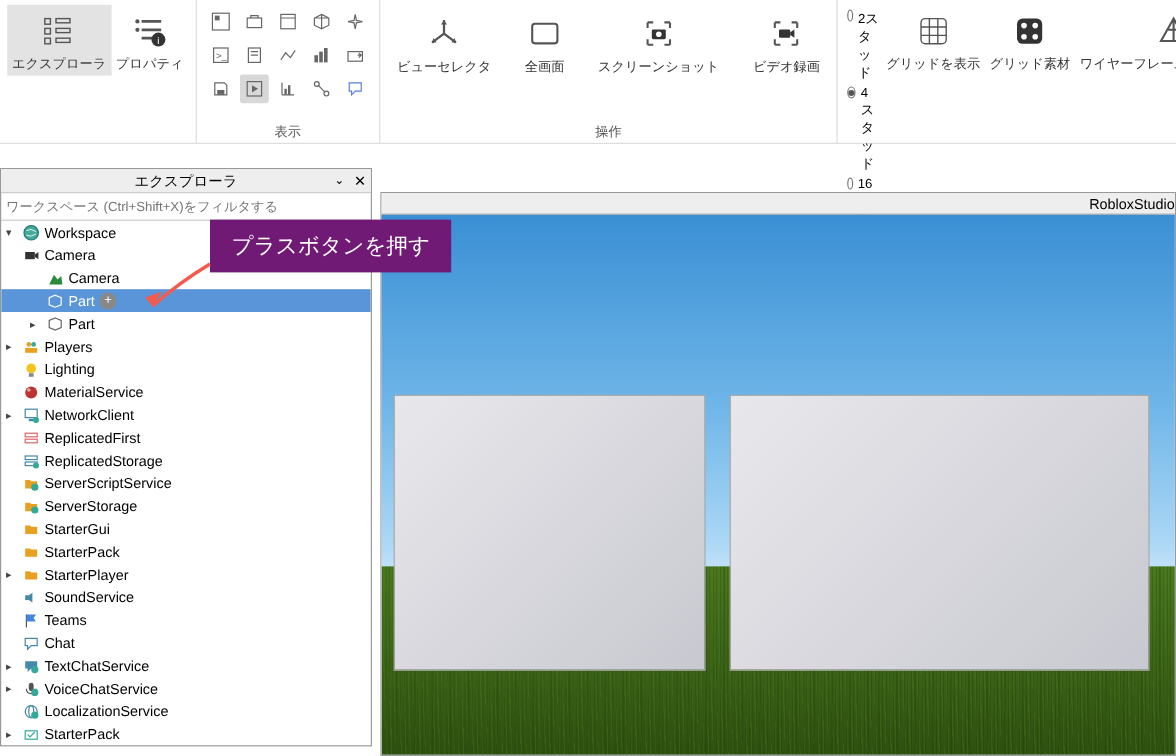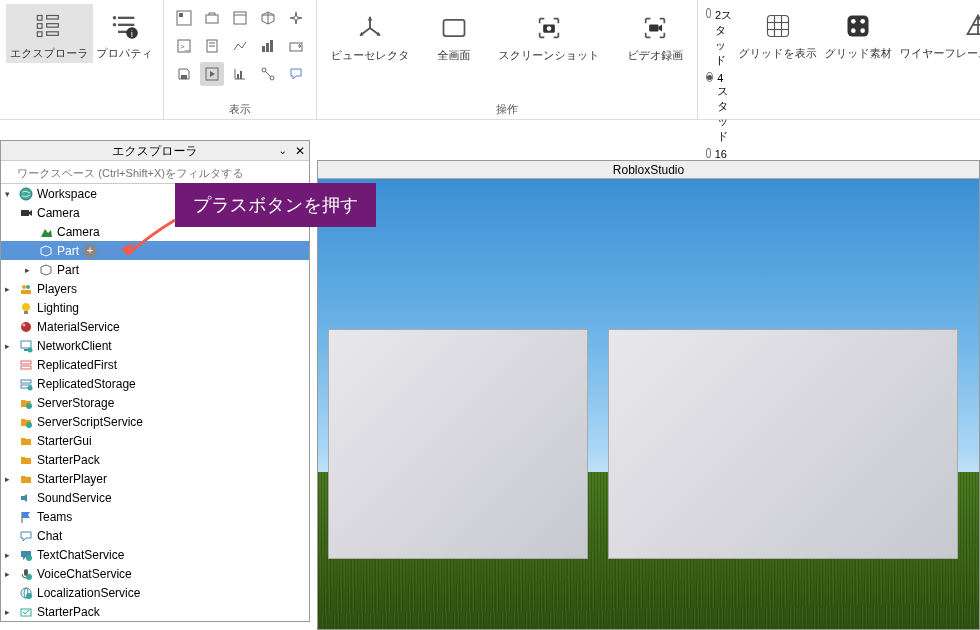--- a/index.html
+++ b/index.html
@@ -23,34 +23,34 @@
 .radio-col { display: flex; flex-direction: column; gap: 4px; padding: 4px 2px; font-size: 11px; }
 .radio-row { display: flex; gap: 4px; cursor: pointer; }
 .radio-circle { width: 10px; height: 10px; border: 1px solid #777; border-radius: 50%; display: inline-flex; align-items: center; justify-content: center; }
 .radio-circle.checked::after { content: ""; width: 5px; height: 5px; background: #555; border-radius: 50%; }
 
 
 .panel { position: absolute; left: 0; top: 140px; width: 310px; border: 1px solid #999; background: #fff; }
 .panel-title { background: #eee; border-bottom: 1px solid #ccc; font-size: 12px; text-align: center; position: relative; height: 20px; line-height: 20px; }
 .panel-title .close { position: absolute; right: 4px; top: 0; cursor: pointer; }
 .panel-title .pin { position: absolute; right: 22px; top: 0; cursor: pointer; font-size: 10px; }
-.filter-row { border-bottom: 1px solid #ccc; padding: 2px 16px; }
+.filter-row { border-bottom: 1px solid #ccc; padding: 2px 4px; }
 .filter-row input { width: 100%; border: none; font-size: 11px; outline: none; }
 
 .tree { font-size: 12px; overflow-y: auto; max-height: 470px; }
 .tree-row { display: flex; align-items: center; height: 19px; padding-left: 4px; cursor: pointer; white-space: nowrap; }
 .tree-row.selected { background: #5a95d9; color: #fff; }
 .tree-row .arw { width: 10px; display: inline-block; font-size: 9px; color: #444; }
 .tree-row.selected .arw { color: #fff; }
 .tree-row .ico { width: 16px; height: 16px; margin: 0 3px; display: inline-flex; align-items: center; justify-content: center; }
 .tree-row .plus { width: 14px; height: 14px; margin-left: 4px; background: #888; color: #fff; border-radius: 50%; display: inline-flex; align-items: center; justify-content: center; font-size: 11px; line-height: 1; }
 
 
 .viewport-wrap { position: absolute; left: 317px; top: 160px; right: 0; bottom: 0; border: 1px solid #999; }
-.viewport-title { background: #eee; border-bottom: 1px solid #aaa; font-size: 12px; text-align: center; height: 18px; line-height: 18px; }
+.viewport-title { background: #eee; border-bottom: 1px solid #aaa; font-size: 12px; text-align: right; height: 18px; line-height: 18px; }
 .viewport { position: relative; width: 100%; height: calc(100% - 18px); overflow: hidden; background: linear-gradient(to bottom, #3a8fd4 0%, #6eb5e8 35%, #a9d6f5 60%, #d5ecfb 70%); }
 .grass { position: absolute; bottom: 0; left: 0; right: 0; height: 35%; background: linear-gradient(to bottom, #4a7a1f 0%, #2e5010 100%); }
 .grass::before { content: ""; position: absolute; inset: 0; background: repeating-linear-gradient(90deg, rgba(30,60,10,0.35) 0 1px, transparent 1px 3px), repeating-linear-gradient(88deg, rgba(80,120,30,0.3) 0 1px, transparent 1px 4px); }
 .block { position: absolute; background: linear-gradient(135deg, #e8e8ec 0%, #c8c8d0 100%); border: 1px solid #aaa; }
 .block.b1 { left: 10px; top: 150px; width: 260px; height: 230px; }
 .block.b2 { left: 290px; top: 150px; width: 350px; height: 230px; }
 
 
 .callout { position: absolute; left: 175px; top: 183px; background: #701a75; color: #fff; padding: 10px 18px; font-size: 18px; z-index: 20; }
 .arrow-svg { position: absolute; left: 115px; top: 210px; z-index: 21; }
@@ -419,32 +419,32 @@
       </div>
 
     <div class="tree-row">
         <span class="arw"></span>
         <span class="ico">
           <svg width="14" height="14">
             <path d="M2 4 H6 L7 5 H12 V11 H2 Z" fill="#e8a020"></path>
             <circle cx="10" cy="10" r="3" fill="#3a9"></circle>
           </svg>
         </span>
-        <span>ServerStorage</span>
+        <span>ServerScriptService</span>
       </div>
 
     <div class="tree-row">
         <span class="arw"></span>
         <span class="ico">
           <svg width="14" height="14">
             <path d="M2 4 H6 L7 5 H12 V11 H2 Z" fill="#e8a020"></path>
             <circle cx="10" cy="10" r="3" fill="#3a9"></circle>
           </svg>
         </span>
-        <span>ServerScriptService</span>
+        <span>ServerStorage</span>
       </div>
 
     <div class="tree-row">
         <span class="arw"></span>
         <span class="ico">
           <svg width="14" height="14">
             <path d="M2 4 H6 L7 5 H12 V11 H2 Z" fill="#e8a020"></path>
           </svg>
         </span>
         <span>StarterGui</span>

